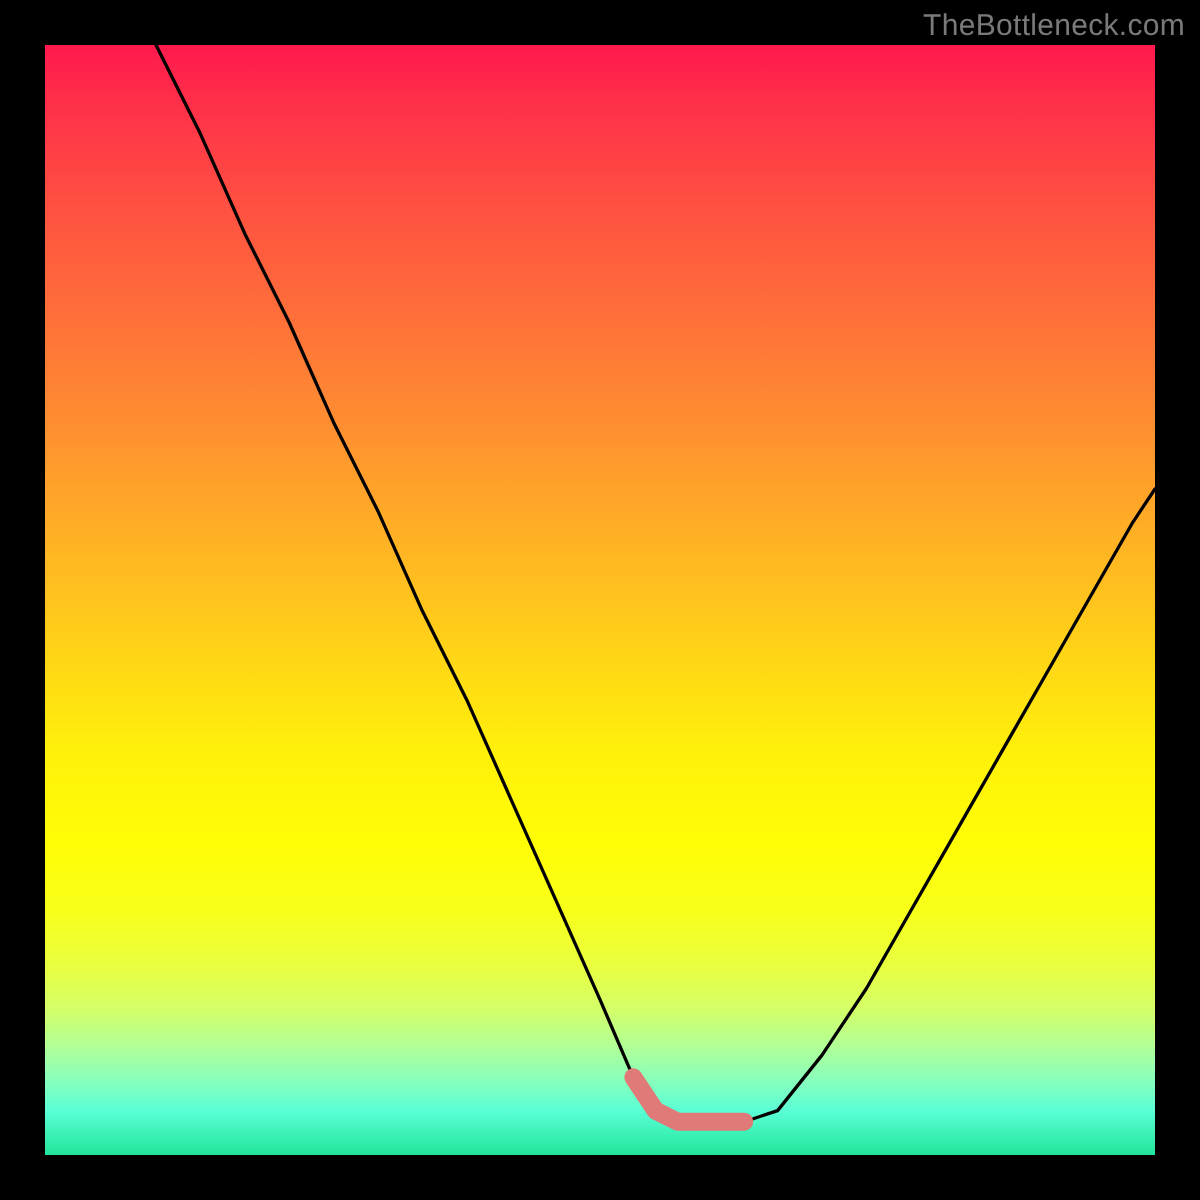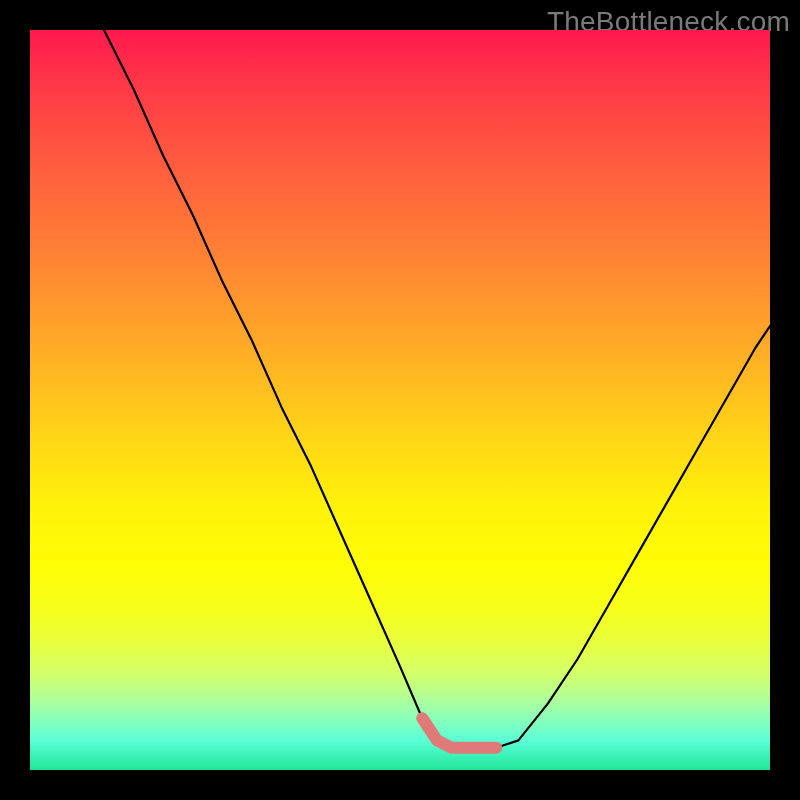--- a/index.html
+++ b/index.html
@@ -43,21 +43,21 @@
       #8cffb9 93%,
       #5affd6 96%,
       #21e59a 100%
     );
   }
   .watermark {
     position: absolute;
     top: 6px;
     right: 10px;
     color: #7a7a7a;
-    font-size: 28px;
+    font-size: 20px;
     letter-spacing: 0.2px;
   }
   svg.curve {
     position: absolute;
     left: 0;
     top: 0;
     width: 740px;
     height: 740px;
   }
 </style>

